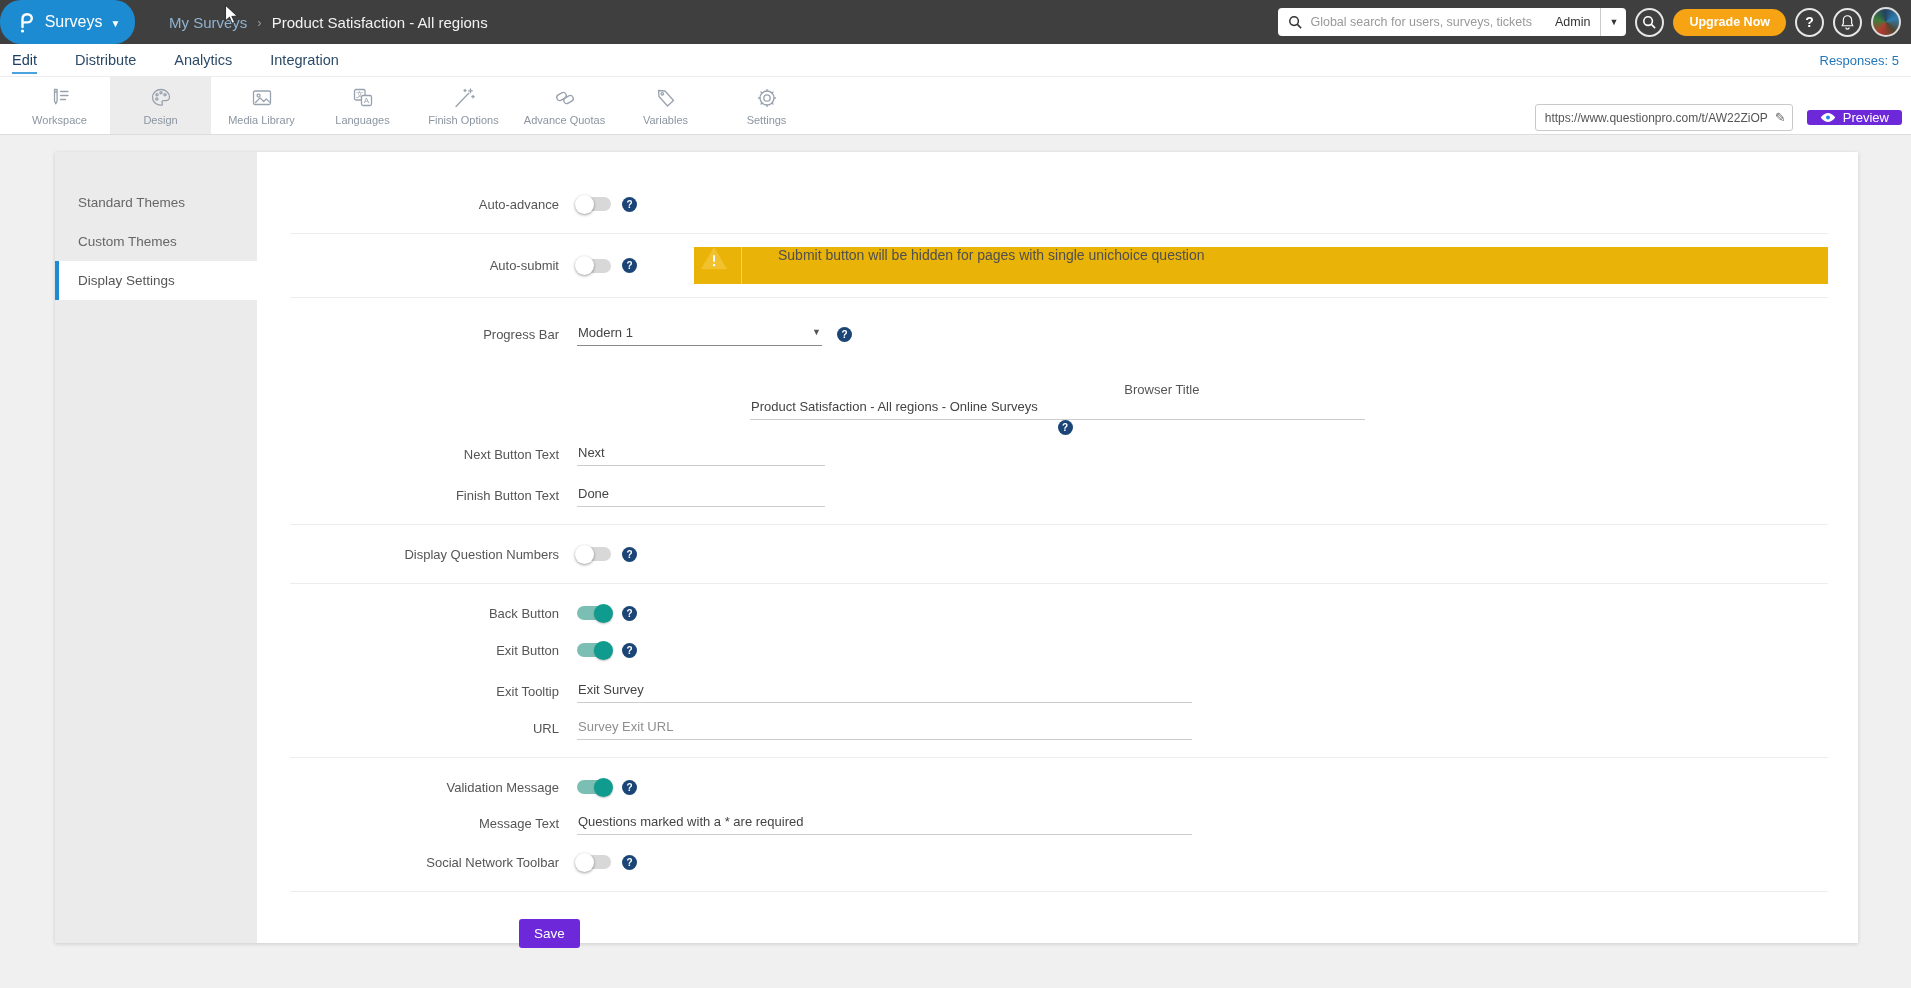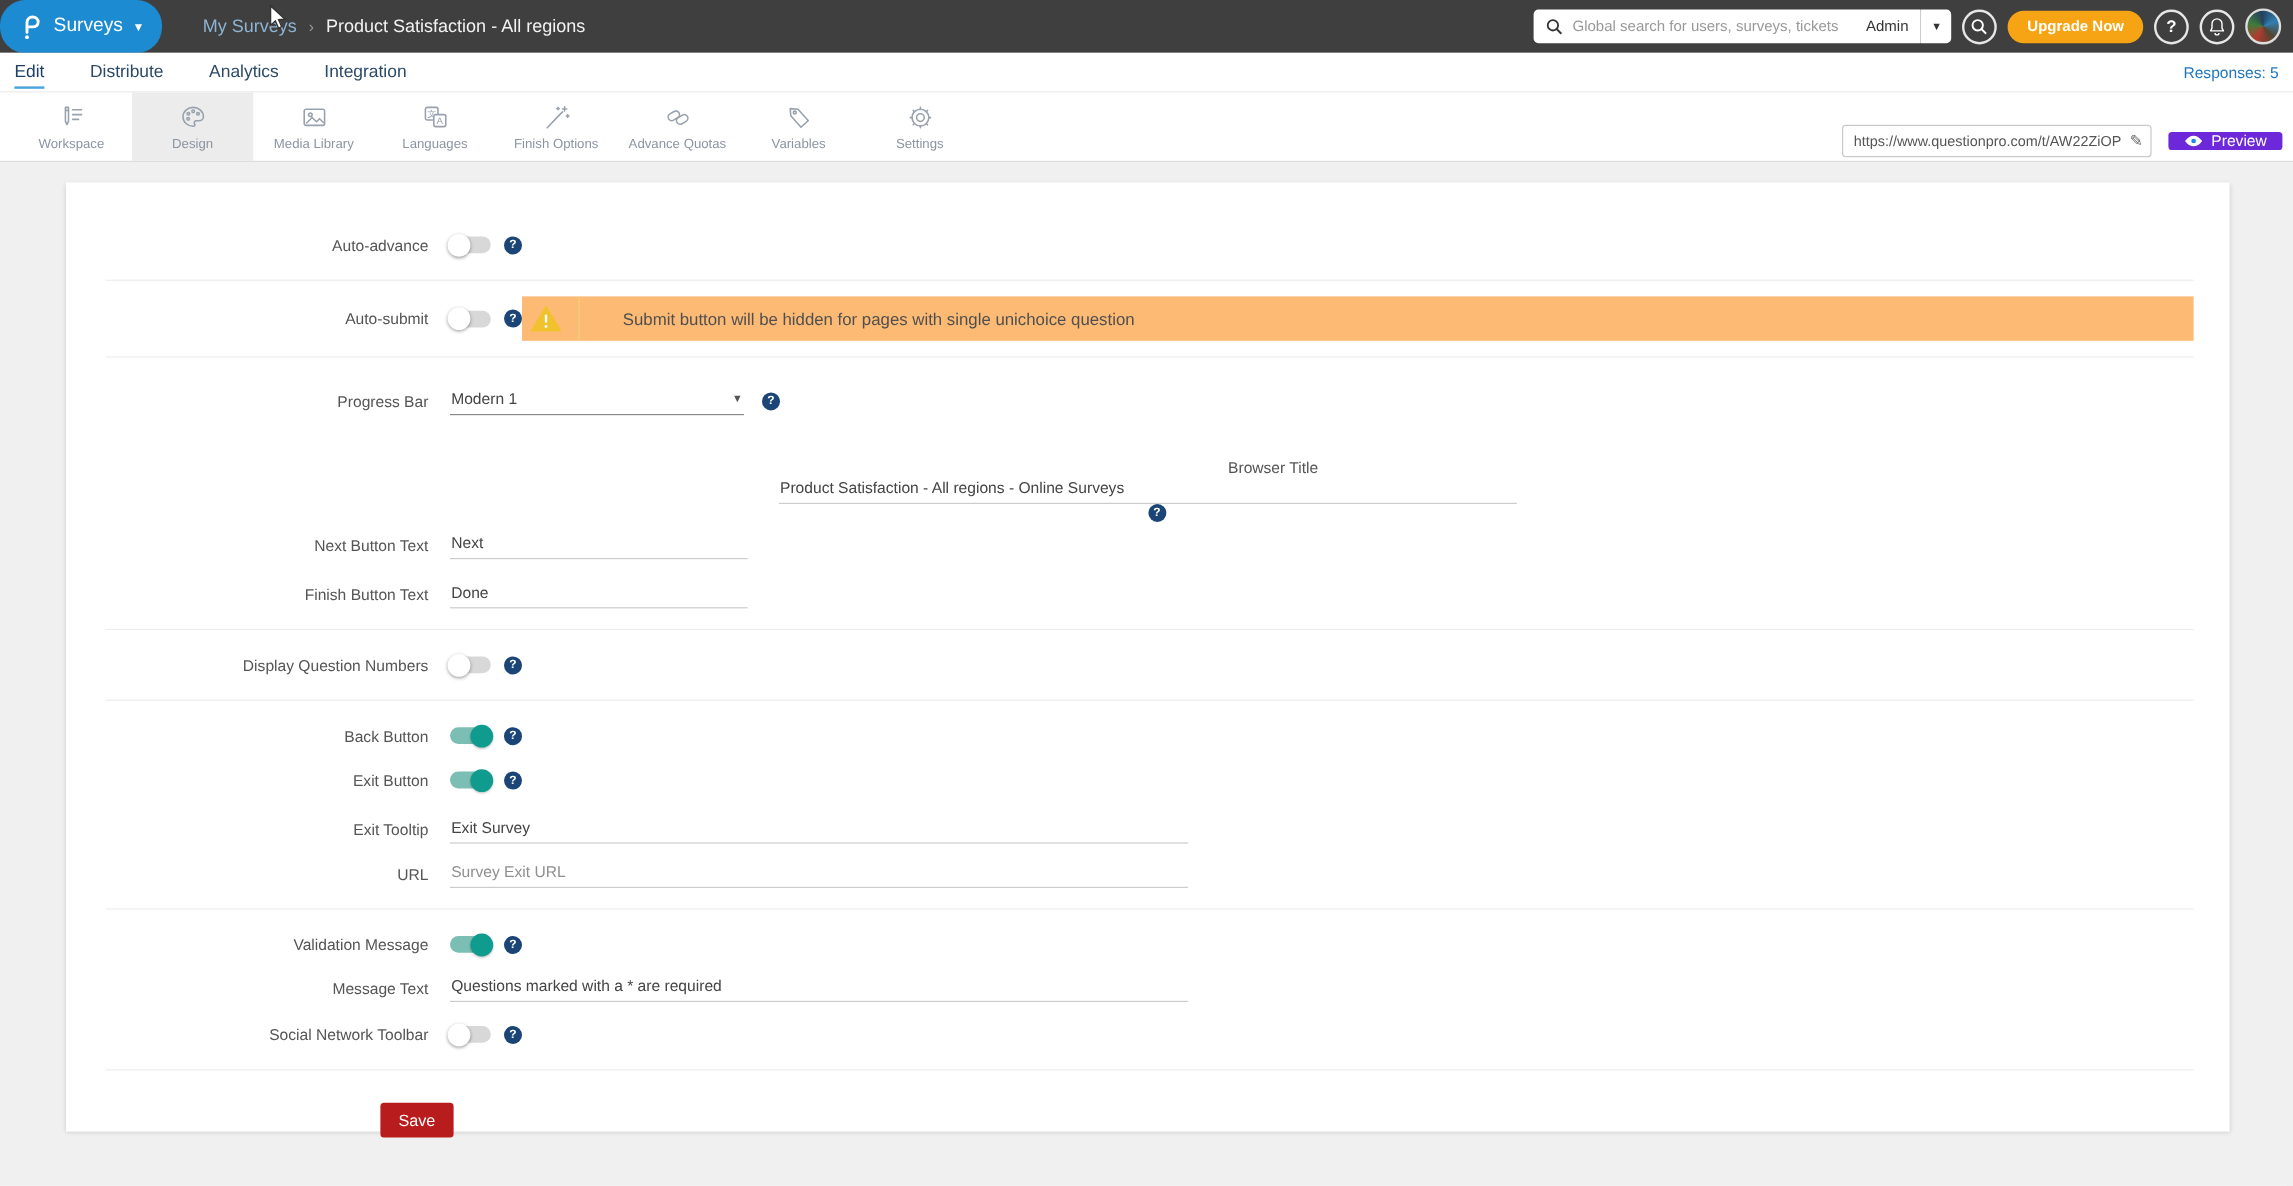--- a/index.html
+++ b/index.html
@@ -57,34 +57,34 @@
   .flabel { width:320px; text-align:right; padding-right:18px; font-size:13px; color:#555; flex-shrink:0; }
   .divider { height:1px; background:#ededed; margin:13px 30px 13px 33px; }
 
   .toggle { width:34px; height:14px; border-radius:7px; background:#d8d8d8; position:relative; margin-right:11px; cursor:pointer; flex-shrink:0; }
   .toggle .knob { width:19px; height:19px; border-radius:50%; background:#fff; box-shadow:0 1px 3px rgba(0,0,0,.4); position:absolute; top:-2.5px; left:-2px; }
   .toggle.on { background:#7bbfb4; }
   .toggle.on .knob { left:auto; right:-2px; background:#0f9b8e; box-shadow:0 1px 2px rgba(0,0,0,.25); }
 
   .help { width:15px; height:15px; border-radius:50%; background:#1a4576; color:#fff; font-size:10px; font-weight:bold; display:inline-flex; align-items:center; justify-content:center; cursor:pointer; flex-shrink:0; }
 
-  .warnbox { flex:1; margin-right:30px; background:#fdba74; height:37px; display:flex; align-items:center; }
+  .warnbox { flex:1; margin-left:57px; margin-right:30px; background:#eab308; height:37px; display:flex; }
   .warn-icon { margin:0 14px 0 7px; }
   .warn-div { width:1px; height:37px; background:#ecd37a; }
   .warn-text { font-size:14px; color:#4f4f4f; margin-left:36px; }
 
   .u-input { border:none; border-bottom:1px solid #ccc; font-size:13px; color:#444; padding:2px 1px 5px; background:transparent; outline:none; font-family:"Liberation Sans",sans-serif; }
   .u-input::placeholder { color:#8f8f8f; }
   .w-lg { width:615px; }
   .w-sm { width:248px; }
   .sel { width:245px; border-bottom:1px solid #8a8a8a; font-size:13px; color:#444; padding:2px 1px 5px; display:flex; align-items:center; justify-content:space-between; cursor:pointer; }
   .sel .sel-caret { font-size:9px; color:#555; }
   .gap14 { margin-left:15px; }
 
-  .save-btn { background:#b91c1c; color:#fff; border:none; border-radius:3px; height:29px; padding:0 15px; font-size:13.5px; cursor:pointer; margin-left:262px; margin-top:14px; font-family:"Liberation Sans",sans-serif; }
+  .save-btn { background:#6d28d9; color:#fff; border:none; border-radius:3px; height:29px; padding:0 15px; font-size:13.5px; cursor:pointer; margin-left:262px; margin-top:14px; font-family:"Liberation Sans",sans-serif; }
 
   .cursor { position:absolute; left:224px; top:4px; z-index:50; pointer-events:none; }
 </style>
 </head>
 <body>
 
 <div class="header">
   <div class="logo-box">
     <svg class="icon-svg" width="22" height="24" viewBox="0 0 22 24">
       <path d="M7.5 17V9c0-3 2-4.8 4.7-4.8 2.8 0 4.6 1.8 4.6 4.1 0 2.5-1.9 4.1-4.6 4.1H9.6" stroke="#fff" stroke-width="2.4" fill="none" stroke-linecap="round"></path>
@@ -221,20 +221,25 @@
         <circle cx="9" cy="6" r="2.2" fill="#1e88e5"></circle>
       </svg>
       <span>Preview</span>
     </button>
   </div>
 </div>
 
 <div class="content">
   <div class="card">
 
+    <div class="side">
+      <div class="side-item">Standard Themes</div>
+      <div class="side-item">Custom Themes</div>
+      <div class="side-item active">Display Settings</div>
+    </div>
 
     <div class="main">
 
       <div class="frow">
         <span class="flabel">Auto-advance</span>
         <div class="toggle">
             <div class="knob"></div>
           </div>
         <span class="help">?</span>
       </div>

